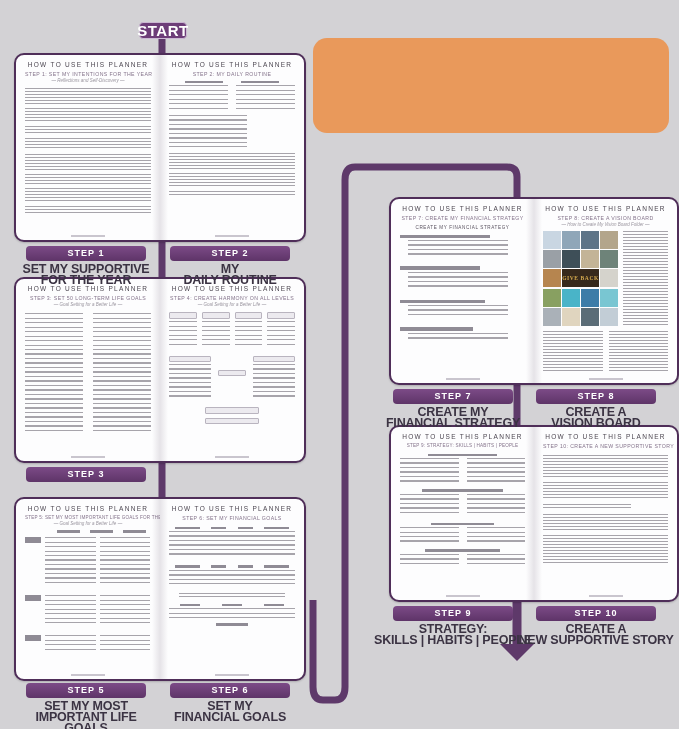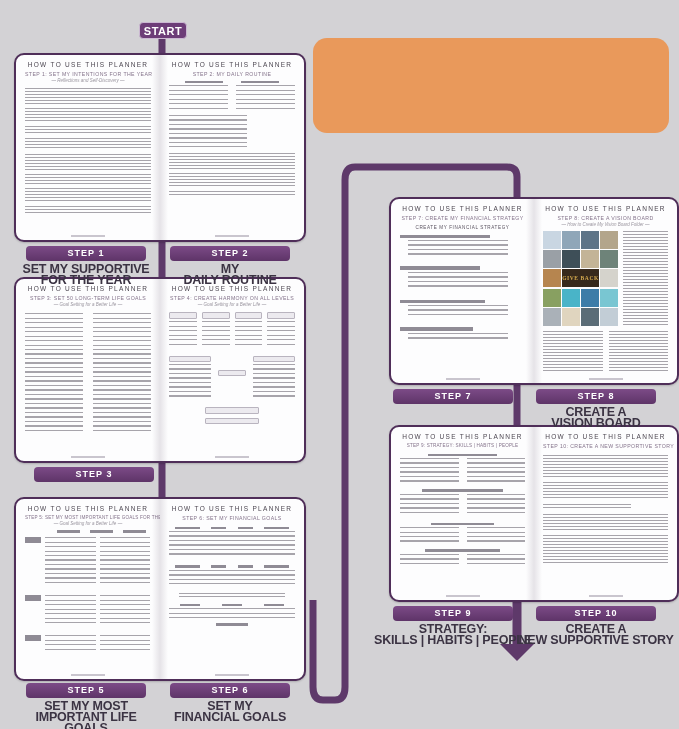--- a/index.html
+++ b/index.html
@@ -29,21 +29,21 @@
   .pfoot{position:absolute;bottom:3px;left:50%;transform:translateX(-50%);width:34px;height:2px;background:#c9c5ce;}
   
   .steplabel{position:absolute;text-align:center;z-index:3;}
   .badge{display:inline-block;min-width:104px;padding:2px 8px 2.5px;
          background:linear-gradient(180deg,#7c4b87,#5e3468);border-radius:4px;
          color:#fff;font-size:9px;font-weight:700;letter-spacing:1px;}
   .stitle{font-size:12.5px;line-height:11px;font-weight:700;color:#3b3343;
           letter-spacing:-0.2px;margin-top:3px;white-space:pre-line;}
   
   .start{position:absolute;left:139px;top:22px;width:46px;height:15px;background:#6d3d78;
-         border:1px solid #cbb8d2;border-radius:4px;color:#fff;font-size:11px;font-weight:700;
+         border:1px solid #cbb8d2;border-radius:4px;color:#fff;font-size:15px;font-weight:700;
          letter-spacing:0.5px;display:flex;align-items:center;justify-content:center;z-index:3;}
   
   .banner-shadow{position:absolute;left:313px;top:38px;width:356px;height:95px;
          background:#e9995b;border-radius:14px;z-index:2;}
   .banner{position:absolute;left:318px;top:29px;width:352px;height:101px;background:#6f4379;
          border-radius:13px;color:#fff;text-align:center;z-index:3;}
   .banner .h1{margin-top:15px;font-size:22px;font-weight:800;letter-spacing:0.2px;}
   .banner .h2{font-size:19px;font-weight:400;line-height:21px;letter-spacing:0.2px;margin-top:3px;}
   
   .vgrid{display:grid;grid-template-columns:repeat(4,18px);gap:1px;width:75px;}
@@ -156,21 +156,21 @@
             <div class="pill"></div>
             <div class="txl" style="height:34px;margin-top:2px"></div>
           </div>
       </div>
       <div class="pill" style="width:42%;margin:9px auto 0"></div>
       <div class="pill" style="width:42%;margin:4px auto 0"></div>
       <div class="pfoot"></div>
     </div>
   </div>
 
-  <div class="steplabel" style="left:22px;top:463px;width:144px">
+  <div class="steplabel" style="left:14px;top:463px;width:144px">
     <div class="badge">STEP 3</div>
   </div>
 
   <div class="card" style="left:14px;top:497px;width:288px;height:180px">
     <div class="page">
       <div class="ptitle">HOW TO USE THIS PLANNER</div>
       <div class="psub" style="font-size:4.6px;letter-spacing:0.2px">STEP 5: SET MY MOST IMPORTANT LIFE GOALS FOR THE YEAR</div>
       <div class="ptag">— Goal Setting for a Better Life —</div>
       <div class="row" style="margin-top:4px;justify-content:space-around">
         <div style="width:13%"></div>
@@ -282,20 +282,22 @@
       <div class="row" style="margin-top:5px;gap:6px">
         <div class="tx" style="flex:1;height:40px"></div>
           <div class="tx" style="flex:1;height:40px"></div>
       </div>
       <div class="pfoot"></div>
     </div>
   </div>
 
   <div class="steplabel" style="left:373px;top:385px;width:160px">
     <div class="badge">STEP 7</div>
+    <div class="stitle">CREATE MY
+FINANCIAL STRATEGY</div>
   </div>
   <div class="steplabel" style="left:516px;top:385px;width:160px">
     <div class="badge">STEP 8</div>
     <div class="stitle">CREATE A
 VISION BOARD</div>
   </div>
 
   <div class="card" style="left:389px;top:425px;width:286px;height:173px">
     <div class="page">
       <div class="ptitle">HOW TO USE THIS PLANNER</div>

